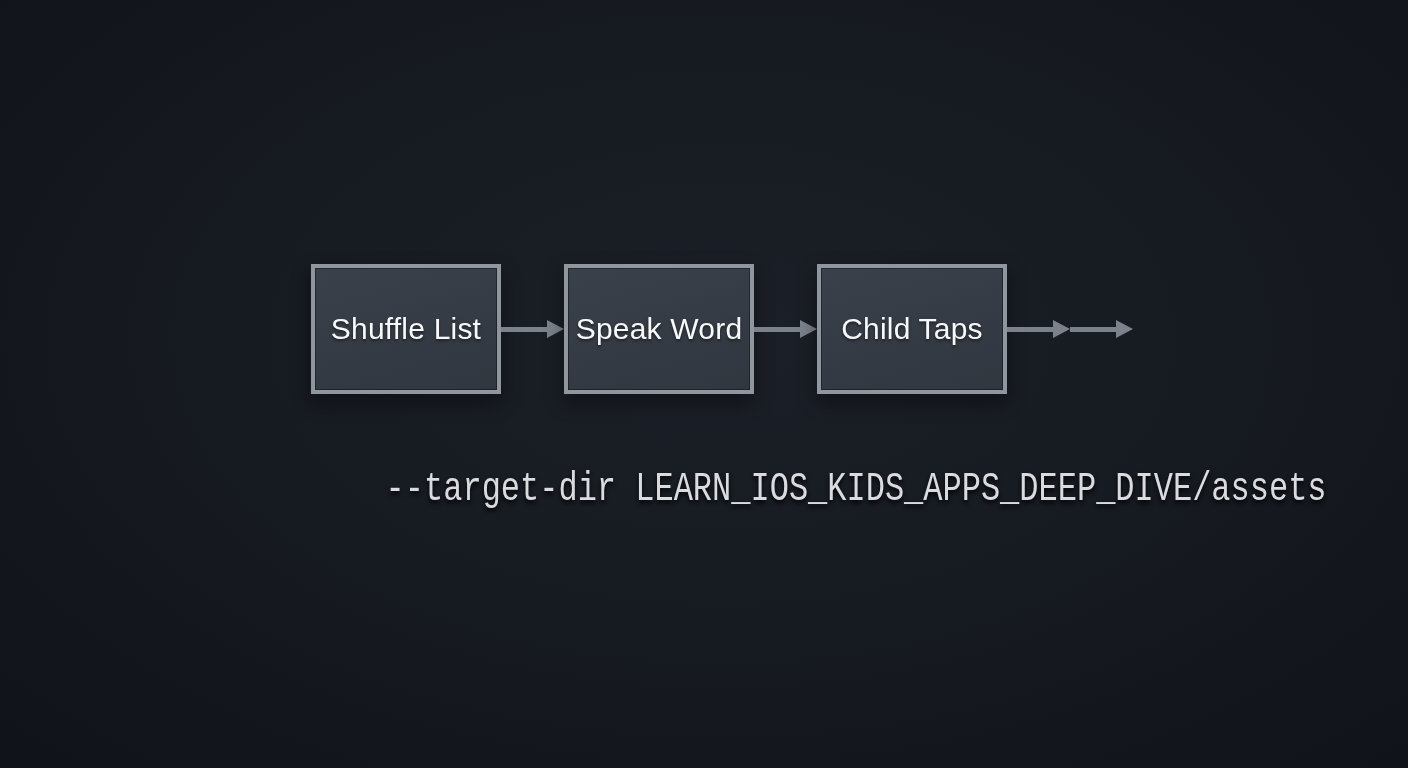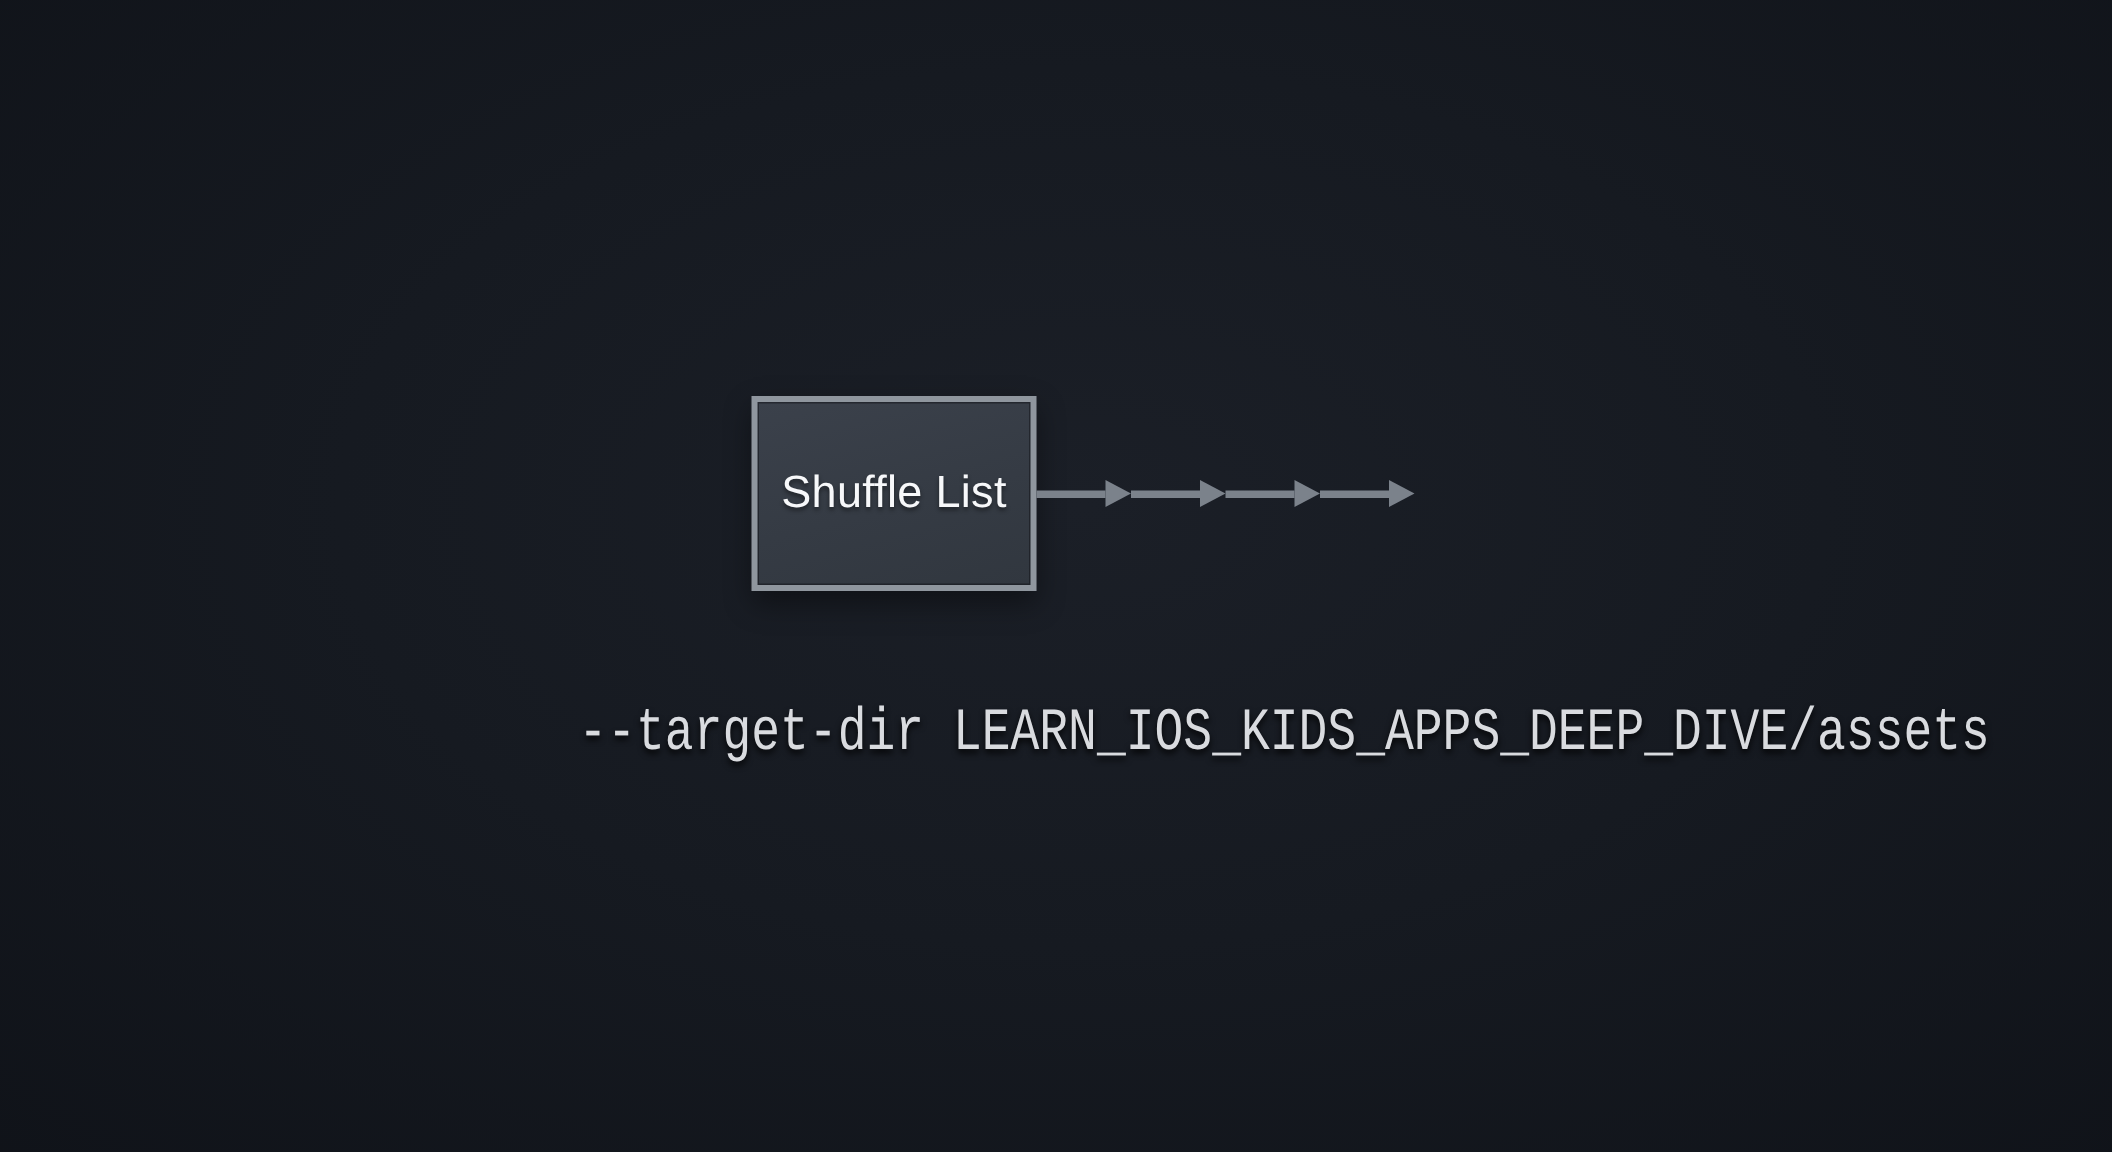--- a/index.html
+++ b/index.html
@@ -91,23 +91,29 @@
 
 <div class="stage">
   <div class="flow-row" id="flow-row">
       <div class="flow-box">
         <span class="label">Shuffle List</span>
       </div>
       <div class="flow-arrow">
         <div class="shaft"></div>
         <div class="head"></div>
       </div>
+      <div class="flow-box">
+        <span class="label">Speak Word</span>
+      </div>
       <div class="flow-arrow">
         <div class="shaft"></div>
         <div class="head"></div>
+      </div>
+      <div class="flow-box">
+        <span class="label">Child Taps</span>
       </div>
       <div class="flow-arrow">
         <div class="shaft"></div>
         <div class="head"></div>
       </div>
       <div class="flow-arrow">
         <div class="shaft"></div>
         <div class="head"></div>
       </div>
     </div>

